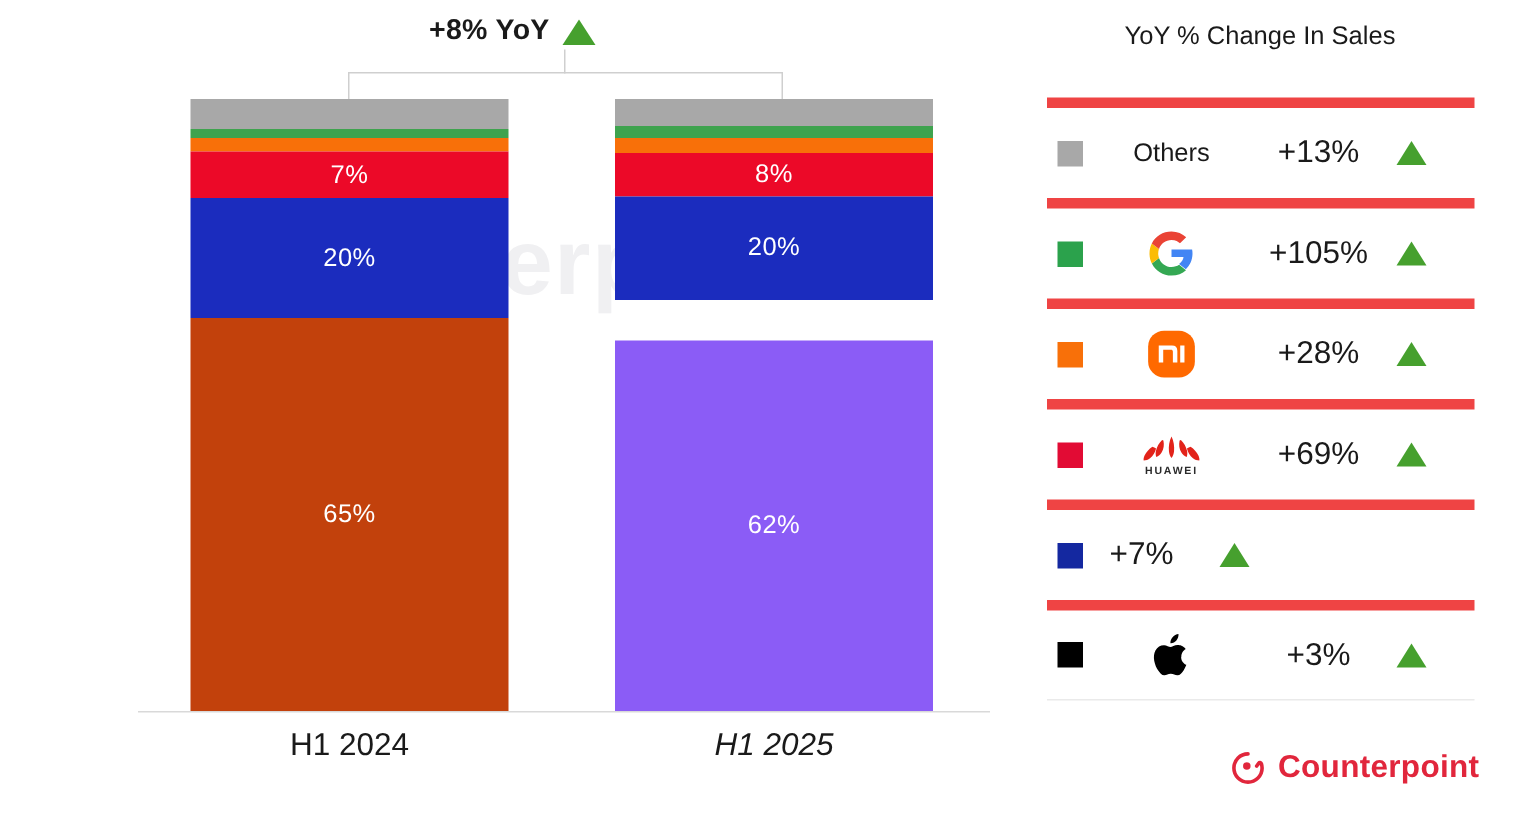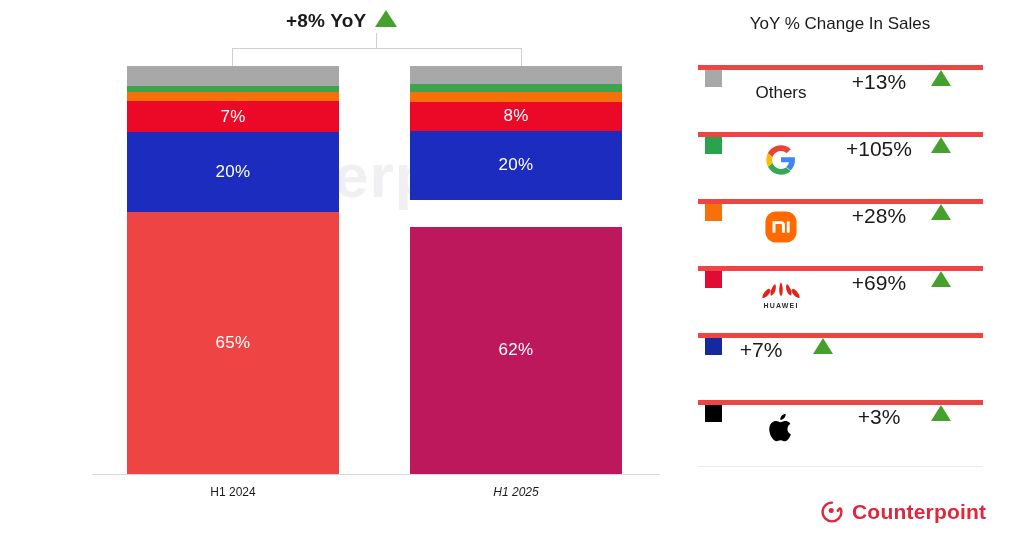--- a/index.html
+++ b/index.html
@@ -37,20 +37,21 @@
     white-space: nowrap;
     user-select: none;
   }
 
   
   #yoy-callout {
     position: absolute;
     left: 286px;
     top: 10px;
     display: flex;
+    align-items: center;
     gap: 9px;
   }
   #yoy-callout .yoy-text {
     font-size: 19px;
     font-weight: bold;
     color: #1a1a1a;
     letter-spacing: .2px;
   }
   .tri-up {
     width: 0; height: 0;
@@ -116,21 +117,21 @@
     font-size: 17px;
     font-family: "Liberation Sans", sans-serif;
     letter-spacing: .3px;
   }
 
   .x-label {
     position: absolute;
     top: 485px;
     width: 212px;
     text-align: center;
-    font-size: 12px;
+    font-size: 21px;
     color: #1a1a1a;
   }
   #xlabel-2024 { left: 127px; }
   #xlabel-2025 { left: 410px; font-style: italic; }
 
   
   #legend-panel {
     position: absolute;
     left: 690px; top: 0;
     width: 334px; height: 411px;
@@ -145,22 +146,22 @@
   }
   #legend-rows {
     position: absolute;
     left: 8px;
     top: 65px;
     width: 285px;
   }
   .legend-row {
     height: 67px;
     display: flex;
-    align-items: flex-start;
-    border-top: 5px solid #ef4444;
+    align-items: center;
+    border-top: 7px solid #ef4444;
     box-sizing: border-box;
   }
   .legend-row:last-child { border-bottom: 1px solid #eaeaea; }
 
   .swatch {
     width: 17px; height: 17px;
     margin-left: 7px;
     flex: 0 0 auto;
   }
   .brand-cell {
@@ -242,35 +243,35 @@
   <div class="bar" id="bar-2024">
       <div class="seg" style="height: 22px; background: rgb(168, 168, 168);"></div>
       <div class="seg" style="height: 7px; background: rgb(62, 163, 78);"></div>
       <div class="seg" style="height: 10px; background: rgb(248, 112, 9);"></div>
       <div class="seg" style="height: 34px; background: rgb(236, 9, 40);">
         <span class="seg-label">7%</span>
       </div>
       <div class="seg" style="height: 89px; background: rgb(27, 44, 190);">
         <span class="seg-label">20%</span>
       </div>
-      <div class="seg" style="height: 290px; background: #ef4444;">
+      <div class="seg" style="height: 290px; background: #c2410c;">
         <span class="seg-label">65%</span>
       </div>
     </div>
   <div class="bar" id="bar-2025">
       <div class="seg" style="height: 23px; background: rgb(168, 168, 168);"></div>
       <div class="seg" style="height: 10px; background: rgb(62, 163, 78);"></div>
       <div class="seg" style="height: 12px; background: rgb(248, 112, 9);"></div>
       <div class="seg" style="height: 36px; background: rgb(236, 9, 40);">
         <span class="seg-label">8%</span>
       </div>
       <div class="seg" style="height: 87px; background: rgb(27, 44, 190);">
         <span class="seg-label">20%</span>
       </div>
-      <div class="seg" style="height: 310px; background: #be185d; margin-top: 27px;">
+      <div class="seg" style="height: 310px; background: #8b5cf6; margin-top: 27px;">
         <span class="seg-label">62%</span>
       </div>
     </div>
 
   <div class="x-label" id="xlabel-2024">H1 2024</div>
   <div class="x-label" id="xlabel-2025">H1 2025</div>
 </div>
 
 <div id="legend-panel">
   <div id="legend-title">YoY % Change In Sales</div>

